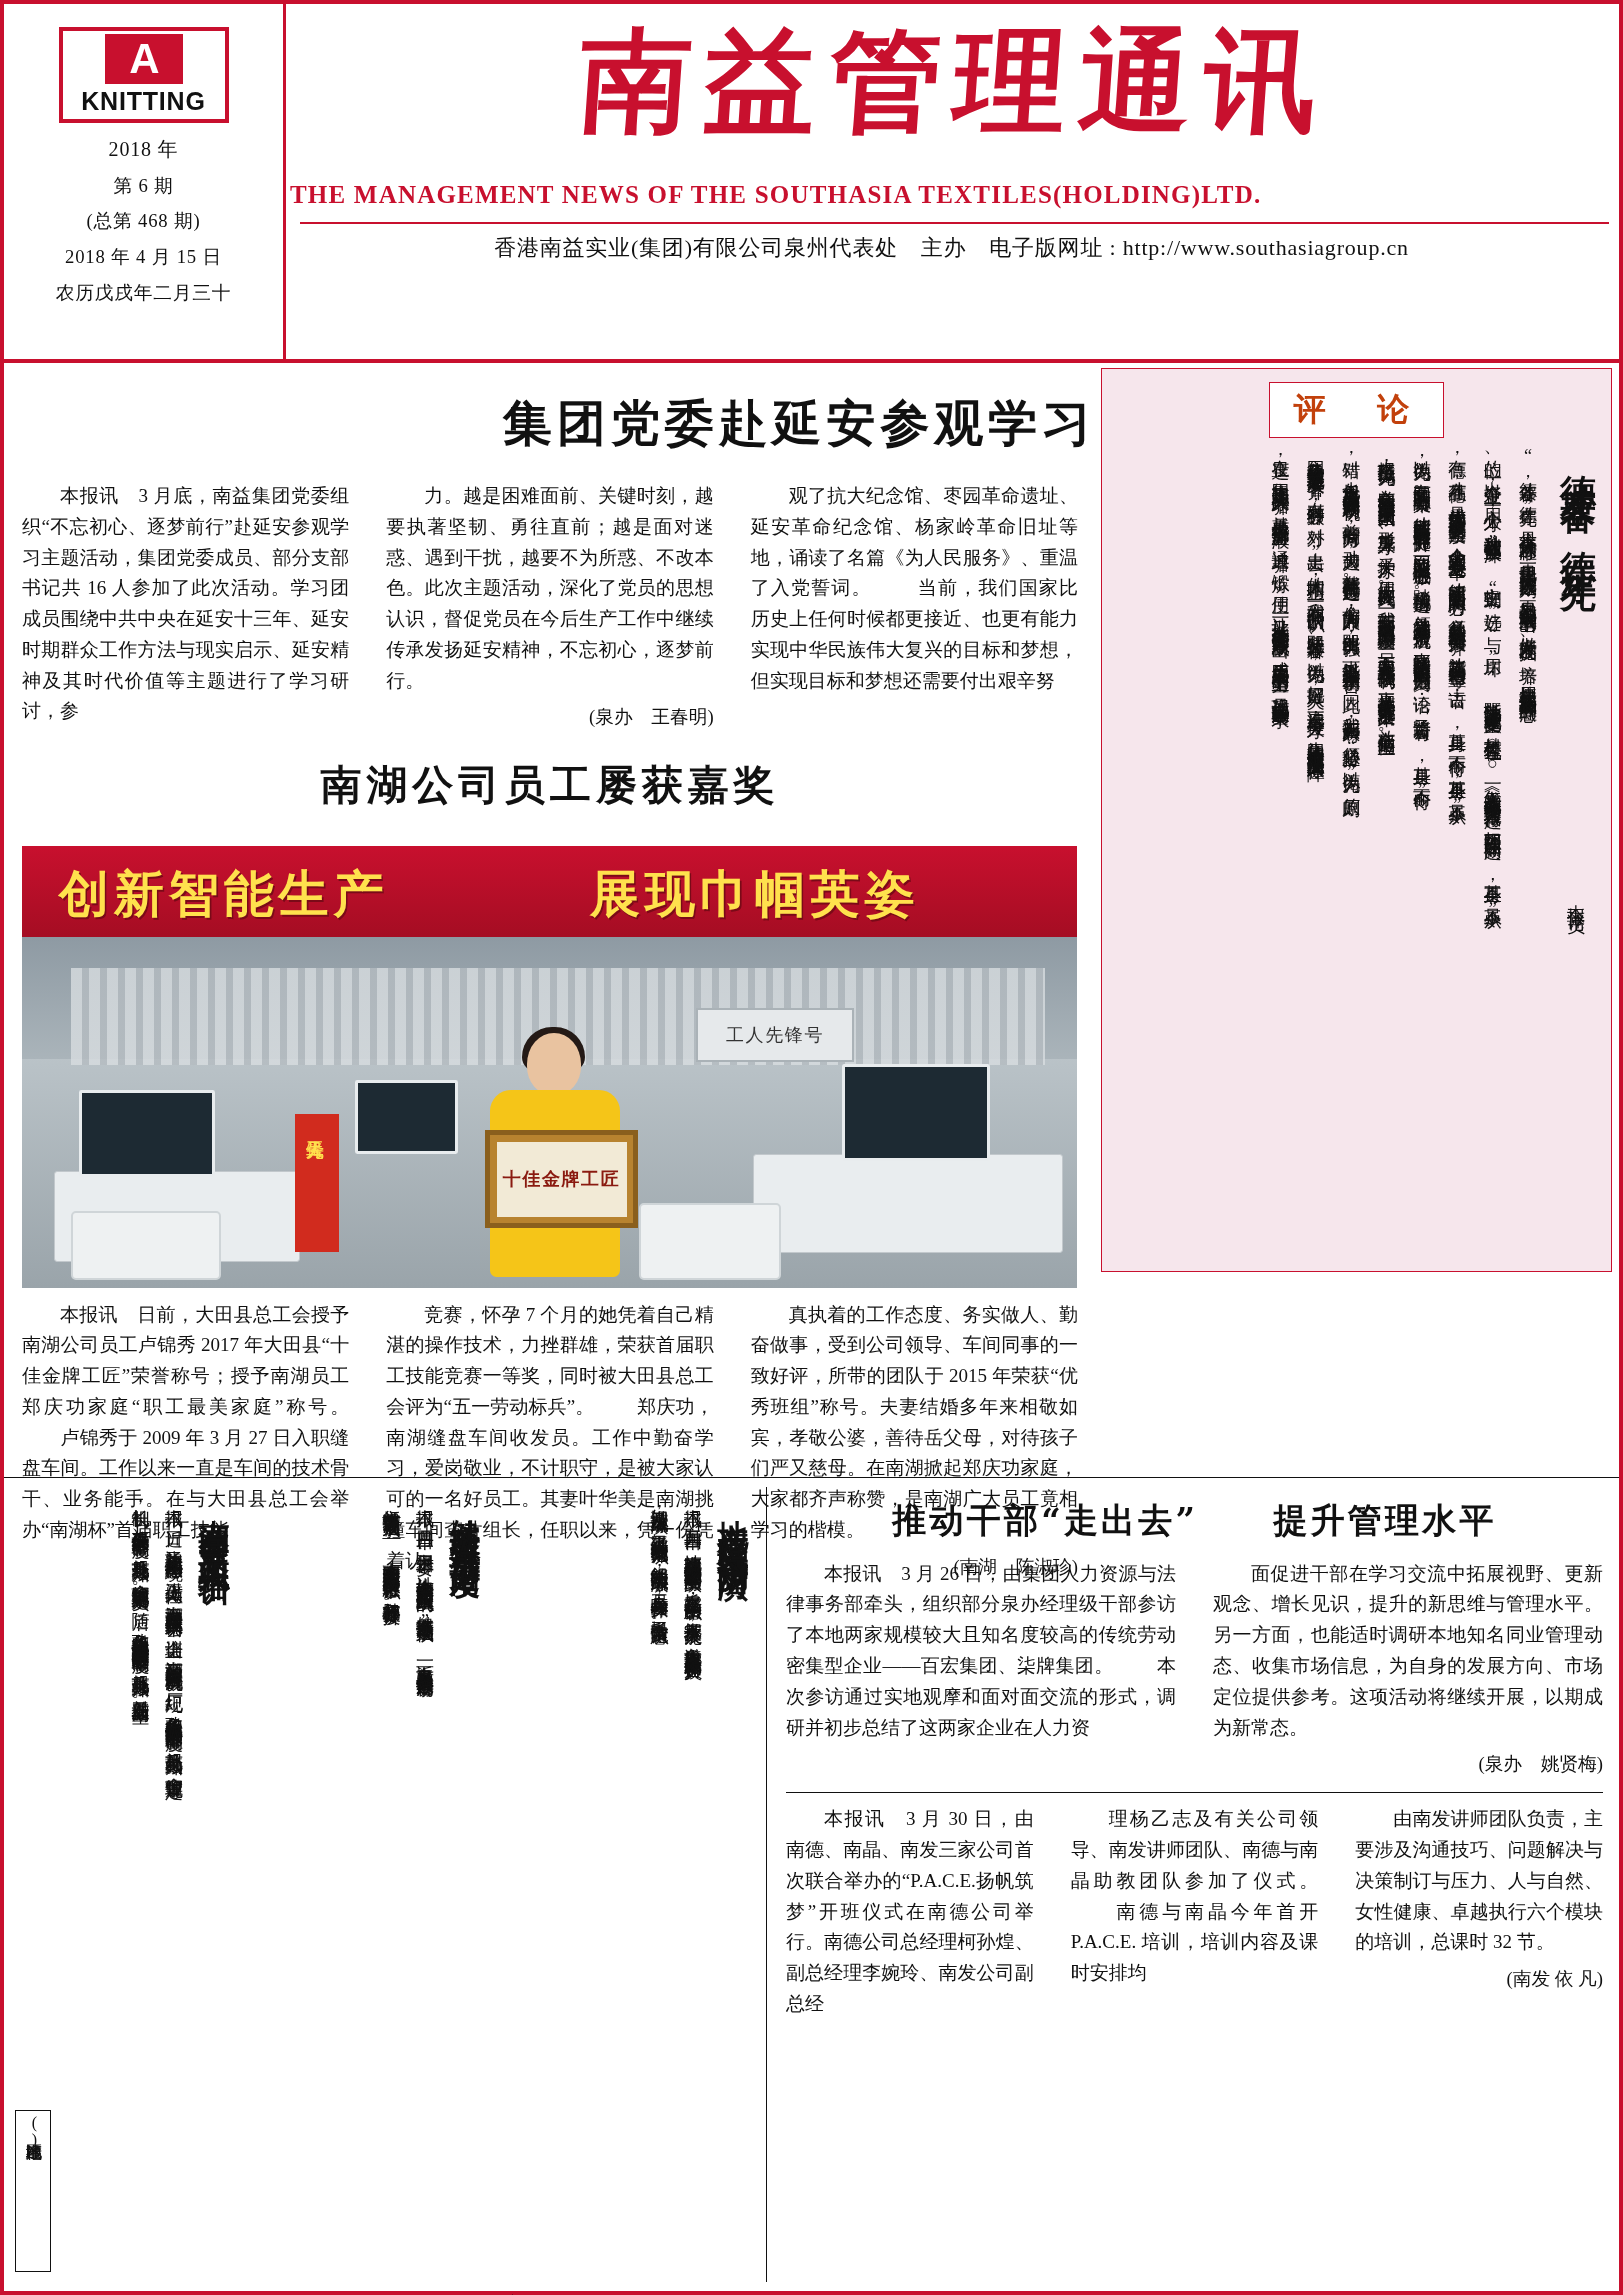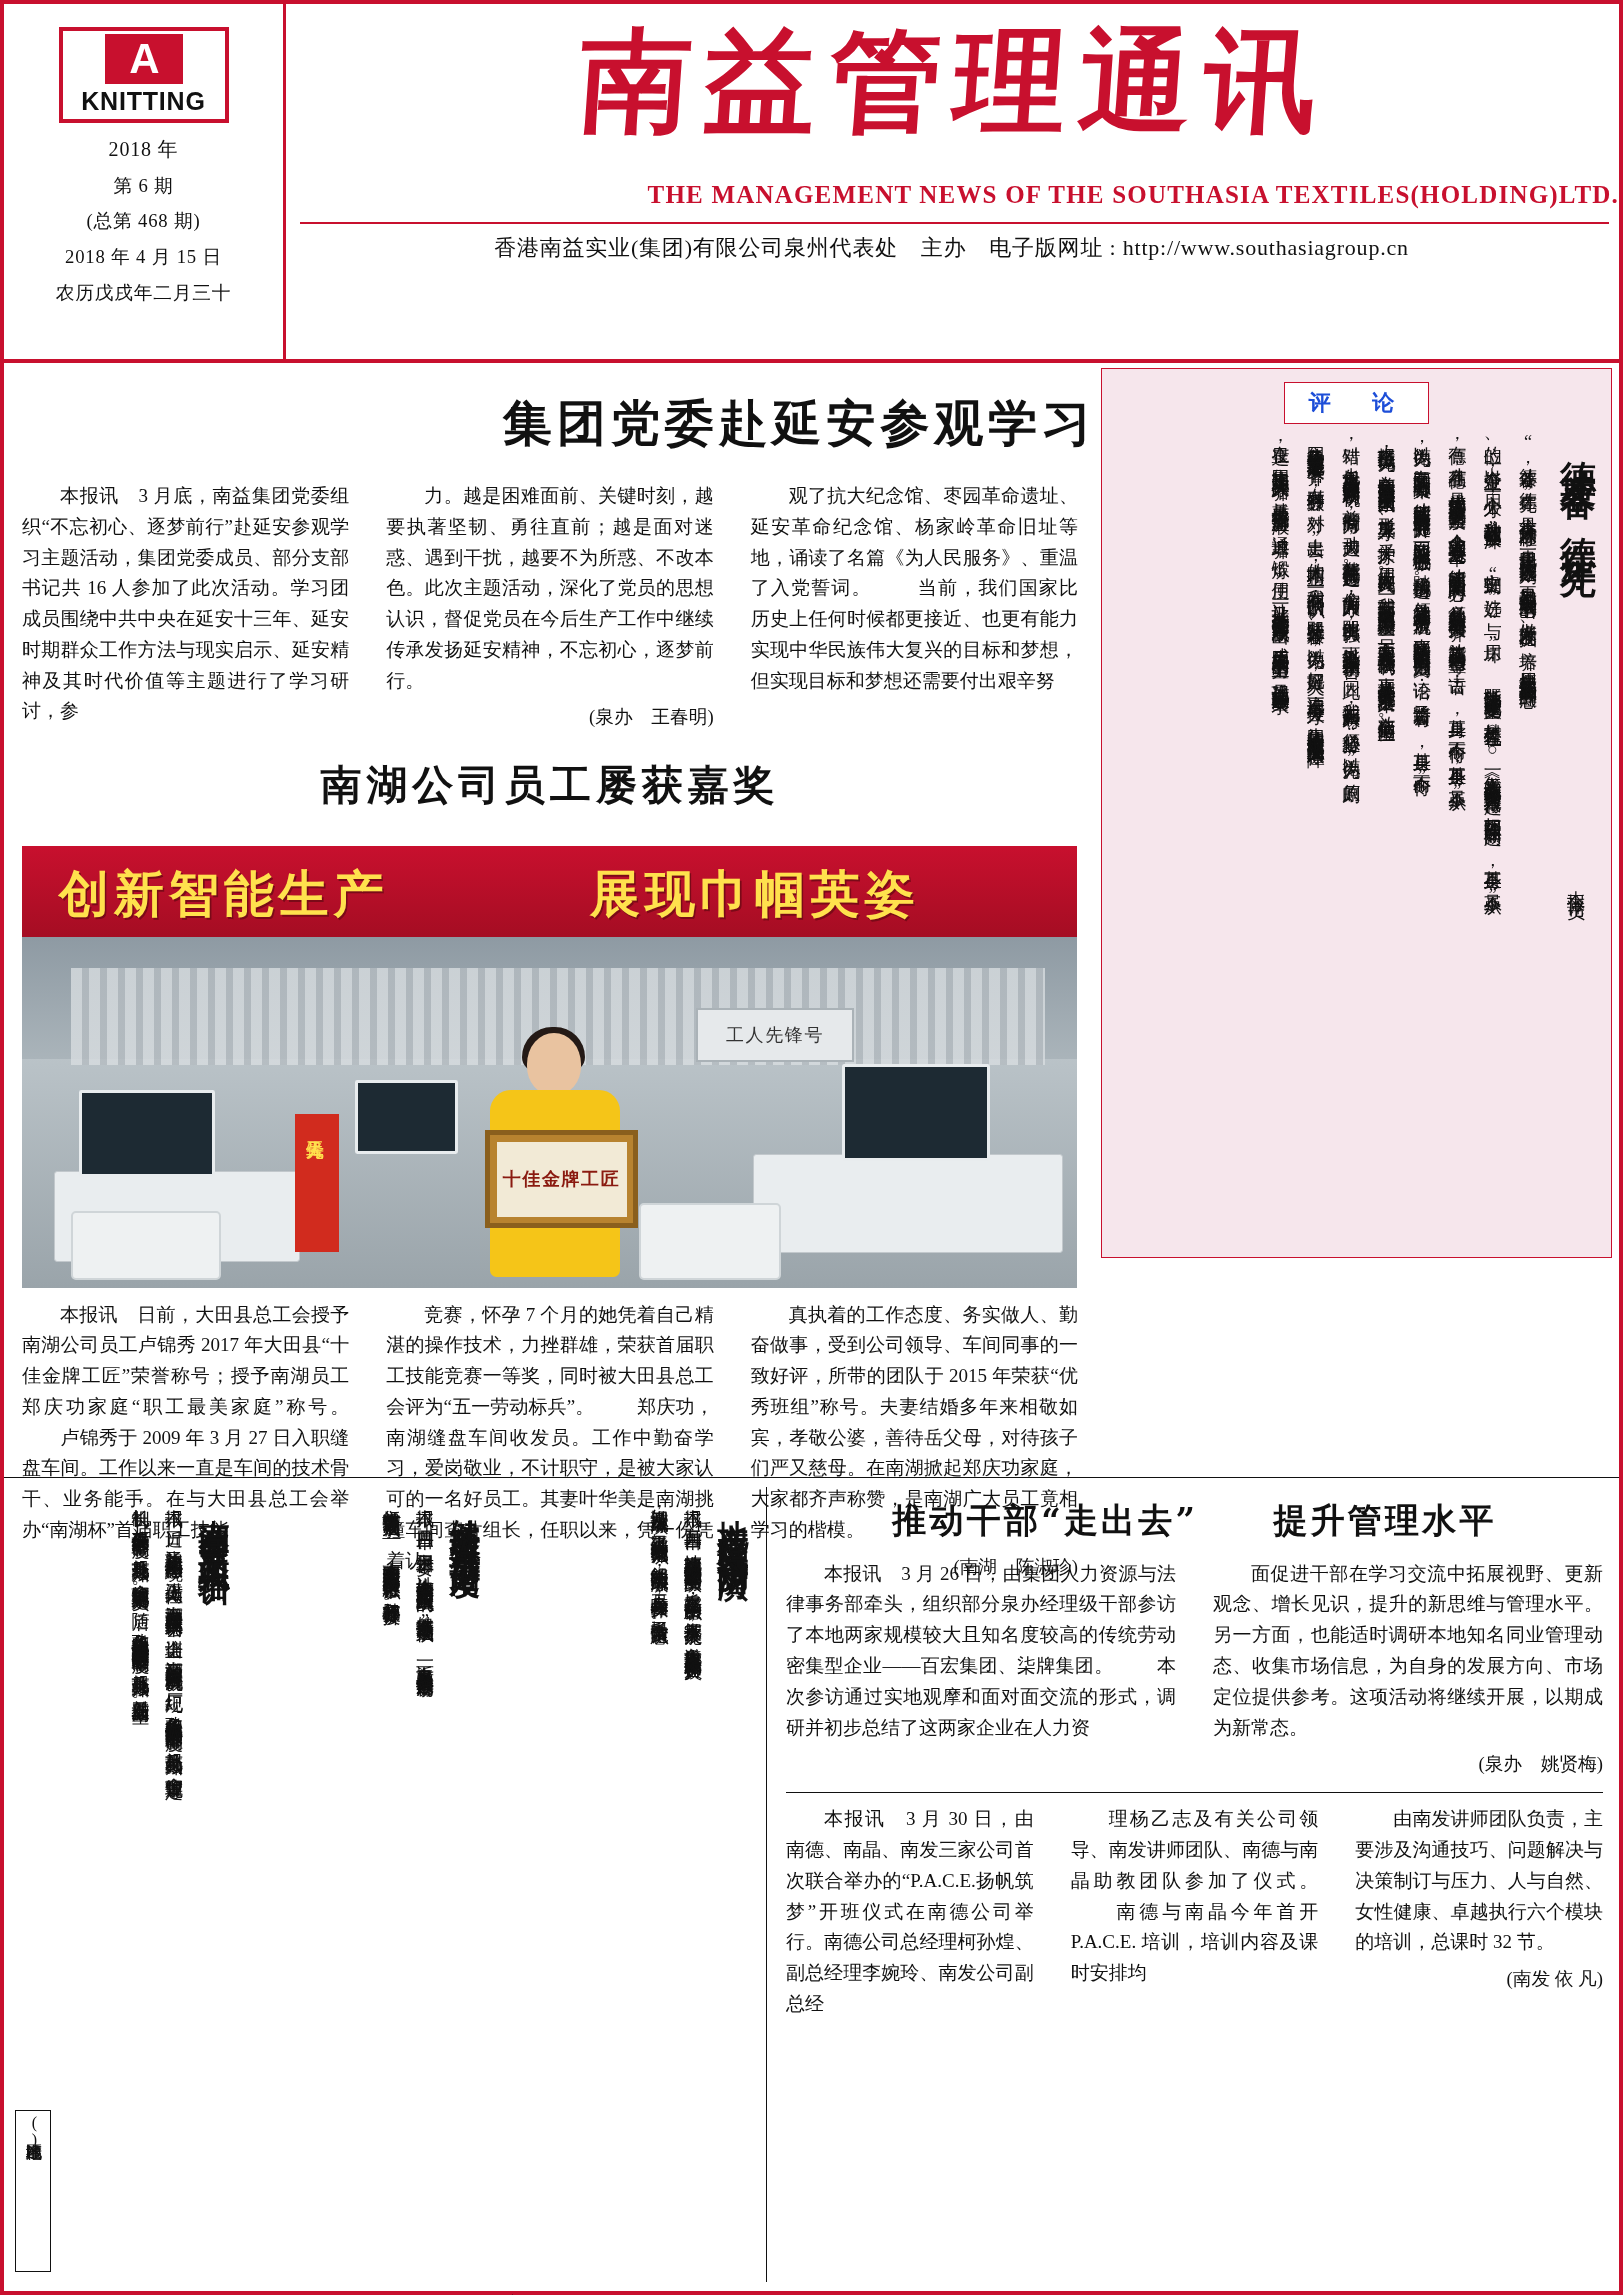--- a/index.html
+++ b/index.html
@@ -9,21 +9,21 @@
   
   .masthead{position:relative;height:359px;border-bottom:4px solid #c8102e;box-sizing:border-box;}
   .mh-left{position:absolute;left:0;top:0;width:282px;height:355px;border-right:3.2px solid #c8102e;box-sizing:border-box;text-align:center;}
   .logo-box{margin:23px auto 0;width:170px;height:96px;border:4.9px solid #c8102e;box-sizing:border-box;display:flex;flex-direction:column;align-items:center;justify-content:center;}
   .logo-a{width:78px;height:50px;background:#c8102e;color:#fff;font-family:"Liberation Sans",sans-serif;font-weight:bold;font-size:42px;line-height:50px;letter-spacing:-1.6px;}
   .logo-word{font-family:"Liberation Sans",sans-serif;font-weight:bold;font-size:25px;letter-spacing:0.8px;color:#111;margin-top:3.2px;}
   .mh-left .ln{font-size:20px;margin-top:13px;letter-spacing:0.8px;}
   .mh-left .ln.small{font-size:18.7px;margin-top:9.7px;}
   .mh-right{position:absolute;left:286px;top:0;right:0;height:355px;}
   .title-cn{position:absolute;left:0;right:0;top:6.5px;text-align:center;font-family:"DejaVu Serif",serif;font-weight:bold;color:#c8102e;font-size:112px;letter-spacing:13px;line-height:1.25;white-space:nowrap;transform:skewX(-4deg);}
-  .title-en{position:absolute;left:0;right:0;top:177px;text-align:right;font-family:"Liberation Serif",serif;font-weight:bold;color:#c8102e;font-size:25px;letter-spacing:1.2px;}
+  .title-en{position:absolute;left:0;right:0;top:177px;text-align:left;font-family:"Liberation Serif",serif;font-weight:bold;color:#c8102e;font-size:25px;letter-spacing:1.2px;}
   .mh-rule{position:absolute;left:9.7px;right:9.7px;top:218px;height:2.4px;background:#c8102e;}
   .mh-sub{position:absolute;left:0;right:6px;top:229px;text-align:center;font-size:22px;letter-spacing:0.8px;}
 
   
   .body{position:relative;}
   .left-zone{position:absolute;left:0;top:0;width:1092px;}
   .right-zone{position:absolute;left:1092px;top:0;width:522px;}
 
   .hl1{font-family:"DejaVu Serif",serif;font-weight:bold;font-size:49px;letter-spacing:4.9px;text-align:right;margin:28px 0 24px;}
   .hl2{font-family:"DejaVu Serif",serif;font-weight:bold;font-size:41px;letter-spacing:4.9px;text-align:center;margin:23px 0 33px;}
@@ -55,21 +55,21 @@
   .p-plaque{position:absolute;left:8px;top:97px;width:143px;height:88px;background:#b8832f;border:5.7px solid #8a5f1d;}
   .p-plaque .pi{position:absolute;inset:6.5px;background:#f2ead6;}
   .p-plaque .pt{position:absolute;inset:6.5px;display:flex;align-items:center;justify-content:center;font-family:"DejaVu Serif",serif;font-weight:bold;font-size:18px;color:#8a1a10;letter-spacing:1.6px;}
   .flag{position:absolute;left:273px;top:268px;width:44px;height:138px;background:#d12b1e;}
   .flag .ft{position:absolute;top:13px;left:8px;color:#ffe14d;font-size:18px;writing-mode:vertical-rl;}
   .signboard{position:absolute;left:674px;top:162px;width:154px;height:50px;background:#e6e9eb;border:2.4px solid #aab2b7;display:flex;align-items:center;justify-content:center;font-size:18px;color:#333;letter-spacing:1.6px;}
 
   
   .comment{background:#f6e6ec;border:1.6px solid #c8102e;margin:4.9px 6.5px 0 4.9px;padding:11.4px 8px 13px;box-sizing:border-box;width:511px;}
   .cm-tagwrap{display:flex;justify-content:center;margin:1.6px 0 8px;}
-  .cm-tag{border:1.6px solid #c8102e;padding:4.9px 24px;font-family:Liberation Sans, sans-serif;font-weight:bold;font-size:22px;letter-spacing:9.7px;color:#1d4ed8;background:#fff;}
+  .cm-tag{border:1.6px solid #c8102e;padding:4.9px 24px;font-family:Liberation Sans, sans-serif;font-weight:bold;font-size:32px;letter-spacing:9.7px;color:#c2410c;background:#fff;}
   .vwrap{display:flex;flex-direction:row-reverse;justify-content:flex-start;gap:8px;height:812px;}
   .vtitle{writing-mode:vertical-rl;text-orientation:upright;font-family:"DejaVu Serif",serif;font-weight:bold;font-size:36px;letter-spacing:8px;height:438px;margin-left:4.9px;}
   .vby{writing-mode:vertical-rl;text-orientation:upright;font-size:18px;letter-spacing:3.2px;height:260px;margin-top:6.5px;}
   .vcol{writing-mode:vertical-rl;text-orientation:upright;font-size:18px;line-height:1.52;letter-spacing:1.2px;height:795px;text-align:justify;}
 
   
   .bottom{position:absolute;left:0;top:1473px;right:0;height:812px;}
   .btm-left{position:absolute;left:0;top:0;width:763px;height:812px;border-right:1.6px solid #111;box-sizing:border-box;}
   .btm-right{position:absolute;left:766px;top:0;right:0;height:812px;}
   .vblock{display:flex;flex-direction:row-reverse;align-items:flex-start;gap:6.5px;padding:8px 11.4px;box-sizing:border-box;}

